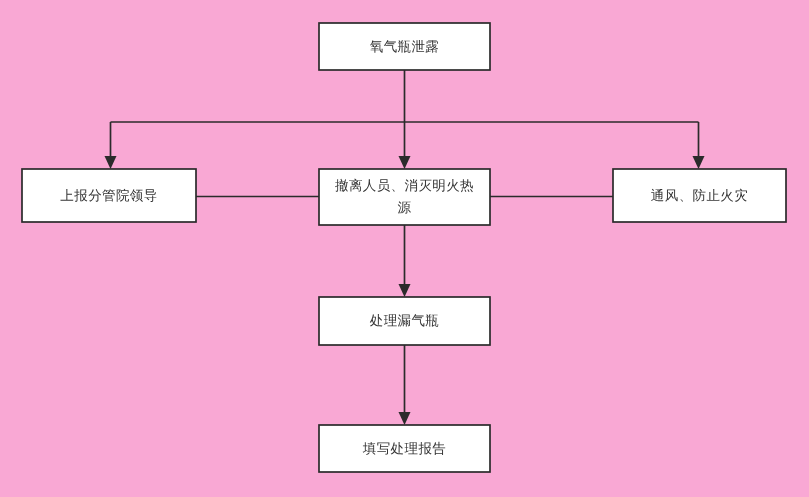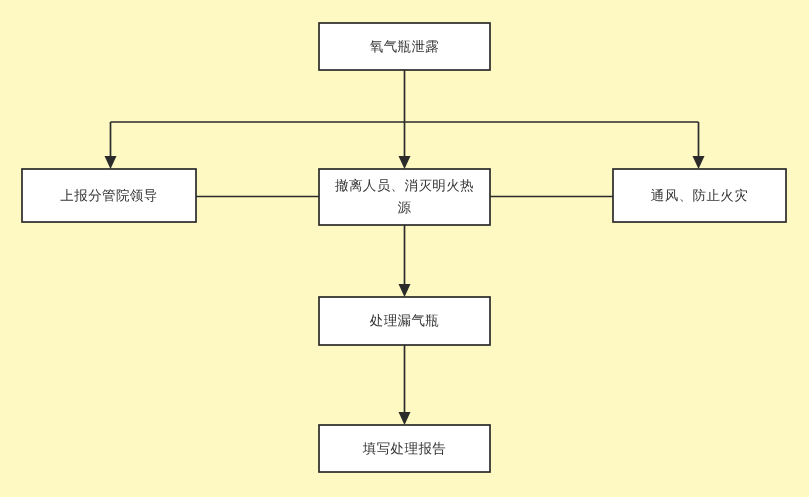--- a/index.html
+++ b/index.html
@@ -11,21 +11,21 @@
   body {
     width: 809px;
     height: 497px;
     font-family: "Liberation Sans", "DejaVu Sans", sans-serif;
     overflow: hidden;
   }
   #flowchart-root {
     position: relative;
     width: 809px;
     height: 497px;
-    background: #fef9c3;
+    background: #f9a8d4;
   }
   svg.diagram {
     position: absolute;
     left: 0;
     top: 0;
     width: 809px;
     height: 497px;
     display: block;
   }
   .node-rect {

